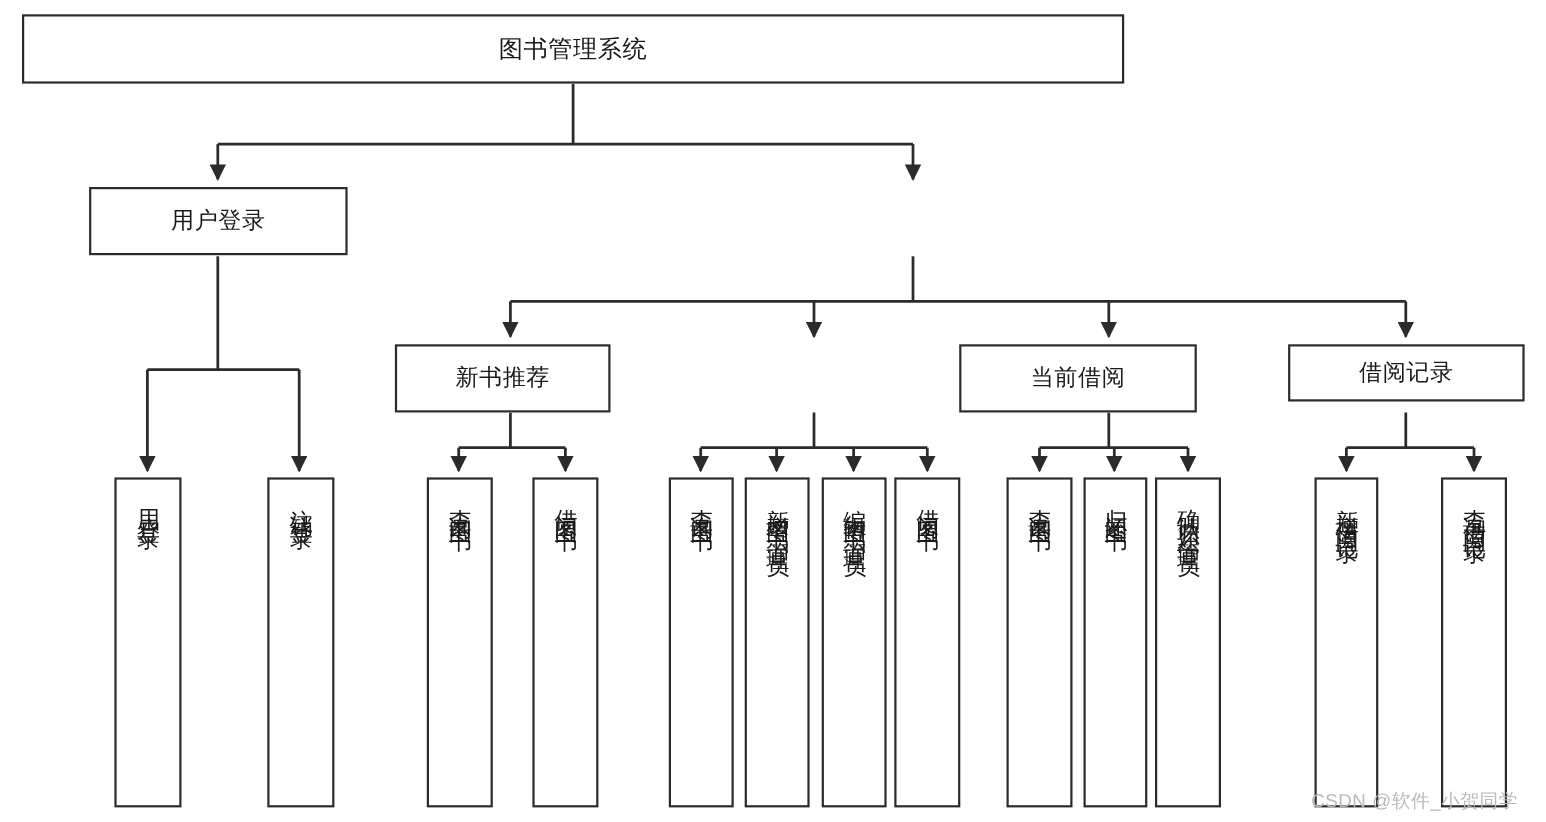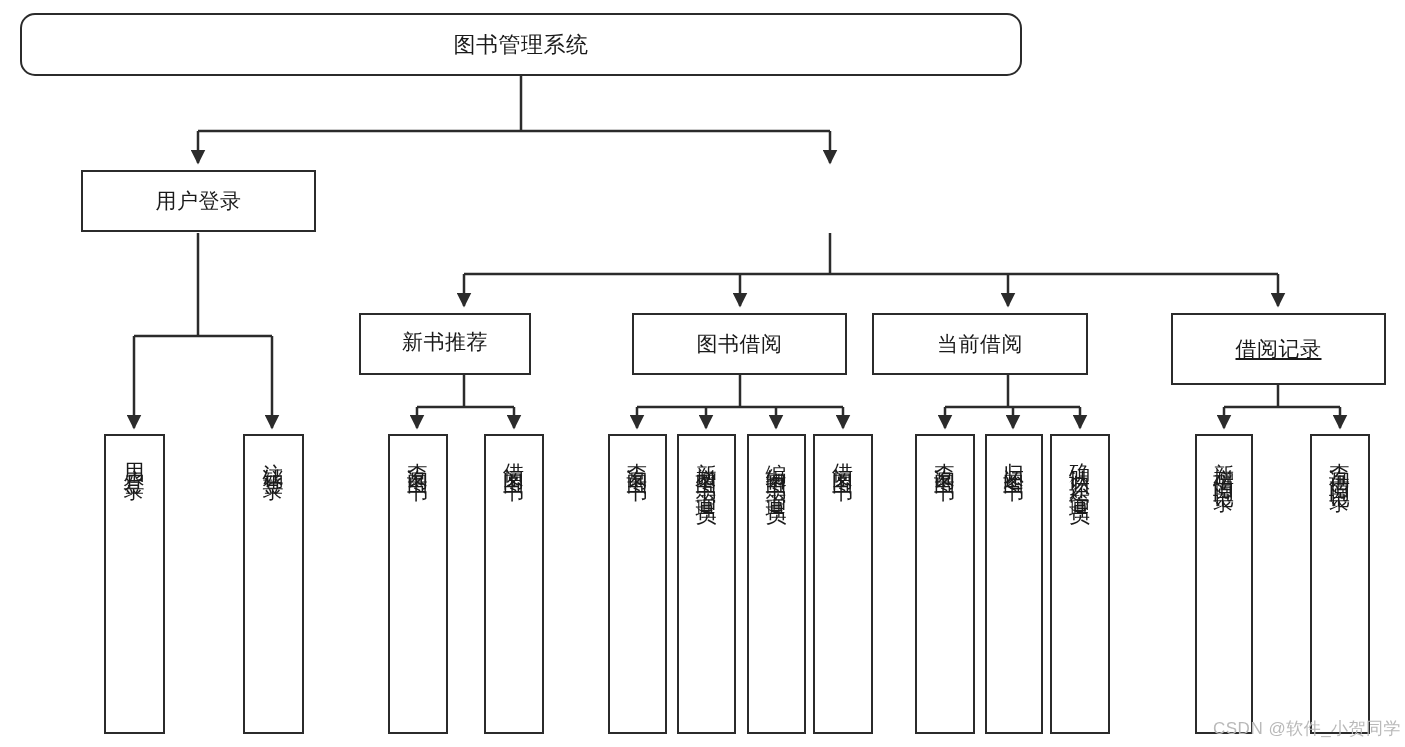--- a/index.html
+++ b/index.html
@@ -63,21 +63,20 @@
     line-height: 1.0;
     letter-spacing: 6px;
     white-space: nowrap;
   }
   .watermark {
     position: absolute;
     font-size: 17px;
     color: #b9b9b9;
     white-space: nowrap;
     letter-spacing: 0.5px;
-    margin-left: 21px;
   }
 </style>
 </head>
 <body>
 
 <div id="canvas">
 
   <svg id="edges" viewBox="0 0 1405 747" width="1405" height="747" xmlns="http://www.w3.org/2000/svg">
     <defs>
       <marker id="arw" viewBox="0 0 10 10" refX="9" refY="5" markerWidth="6" markerHeight="6" orient="auto-start-reverse">
@@ -121,38 +120,35 @@
       <path d="M 1013 407 L 1013 428" marker-end="url(#arw)"></path>
       <path d="M 1080 407 L 1080 428" marker-end="url(#arw)"></path>
 
       <path d="M 1278 375 L 1278 407"></path>
       <path d="M 1224 407 L 1340 407"></path>
       <path d="M 1224 407 L 1224 428" marker-end="url(#arw)"></path>
       <path d="M 1340 407 L 1340 428" marker-end="url(#arw)"></path>
     </g>
   </svg>
 
-  <div class="node horiz root" style="left:20px; top:13px; width:1002px; height:63px;border-radius:15px;">
+  <div class="node horiz root" style="left:20px; top:13px; width:1002px; height:63px;">
     <span class="node-label">图书管理系统</span>
   </div>
 
   <div class="node horiz" style="left:81px; top:170px; width:235px; height:62px;">
     <span class="node-label">用户登录</span>
   </div>
 
-  <div class="node horiz" style="left:359px; top:313px; width:172px; height:62px;font-family:Liberation Mono, monospace;">
+  <div class="node horiz" style="left:359px; top:313px; width:196px; height:62px;">
     <span class="node-label">新书推荐</span>
-  </div>
-  <div class="node horiz" style="left:632px; top:313px; width:215px; height:62px;">
-    <span class="node-label">图书借阅</span>
   </div>
   <div class="node horiz" style="left:872px; top:313px; width:216px; height:62px;">
     <span class="node-label">当前借阅</span>
   </div>
-  <div class="node horiz" style="left:1171px; top:313px; width:215px; height:72px;text-decoration:underline;">
+  <div class="node horiz" style="left:1171px; top:313px; width:215px; height:52px;">
     <span class="node-label">借阅记录</span>
   </div>
 
   <div class="node vert" style="left:104px; top:434px; width:61px; height:300px;">
     <span class="node-label">用户登录</span>
   </div>
   <div class="node vert" style="left:243px; top:434px; width:61px; height:300px;">
     <span class="node-label">注销登录</span>
   </div>
 

